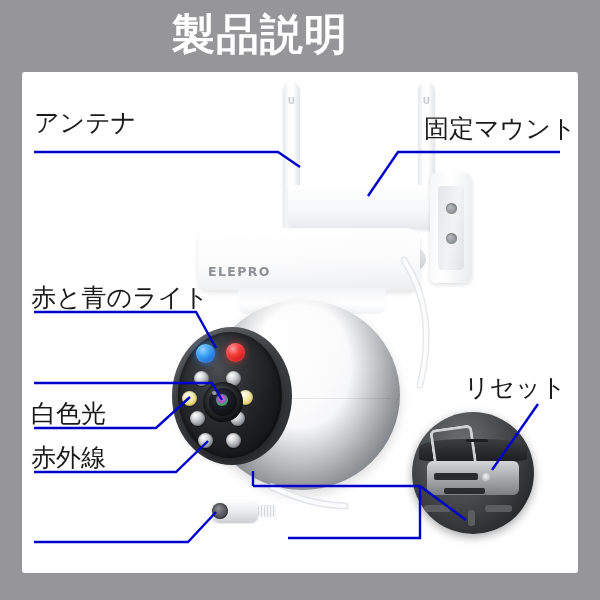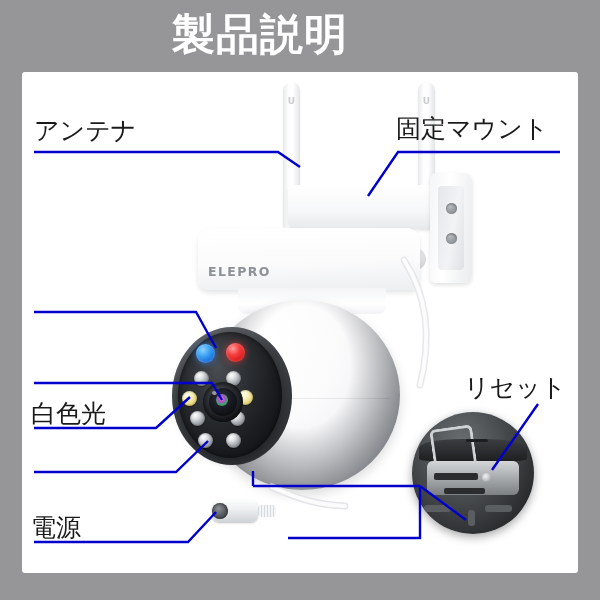--- a/index.html
+++ b/index.html
@@ -337,27 +337,28 @@
 
     <path d="M288,538 L420,538 L420,486" stroke="#0000cc" stroke-width="2.4" fill="none"></path>
     <path d="M253,486 L253,471" stroke="#0000cc" stroke-width="2.4" fill="none"></path>
     <path d="M253,486 L420,486" stroke="#0000cc" stroke-width="2.4" fill="none"></path>
 
     <path d="M538,404 L492,470" stroke="#0000cc" stroke-width="2.4" fill="none"></path>
 
     <path d="M420,486 L466,520" stroke="#0000cc" stroke-width="2.4" fill="none"></path>
   </svg>
 
-  <div class="label" style="left:34px;top:116px;">アンテナ</div>
-
-  <div class="label" style="left:396px;top:114px;">固定マウント</div>
-
+  <div class="label" style="left:34px;top:108px;">アンテナ</div>
+
+  <div class="label" style="left:424px;top:114px;">固定マウント</div>
+
+  <div class="label" style="left:31px;top:283px;">赤と青のライト</div>
 
 
   <div class="label" style="left:31px;top:399px;">白色光</div>
 
+  <div class="label" style="left:31px;top:443px;">赤外線</div>
 
   <div class="label" style="left:464px;top:373px;">リセット</div>
 
-  <div class="label" style="left:31px;top:513px;">電源</div>
 
 
 </div>
 
 </body></html>

